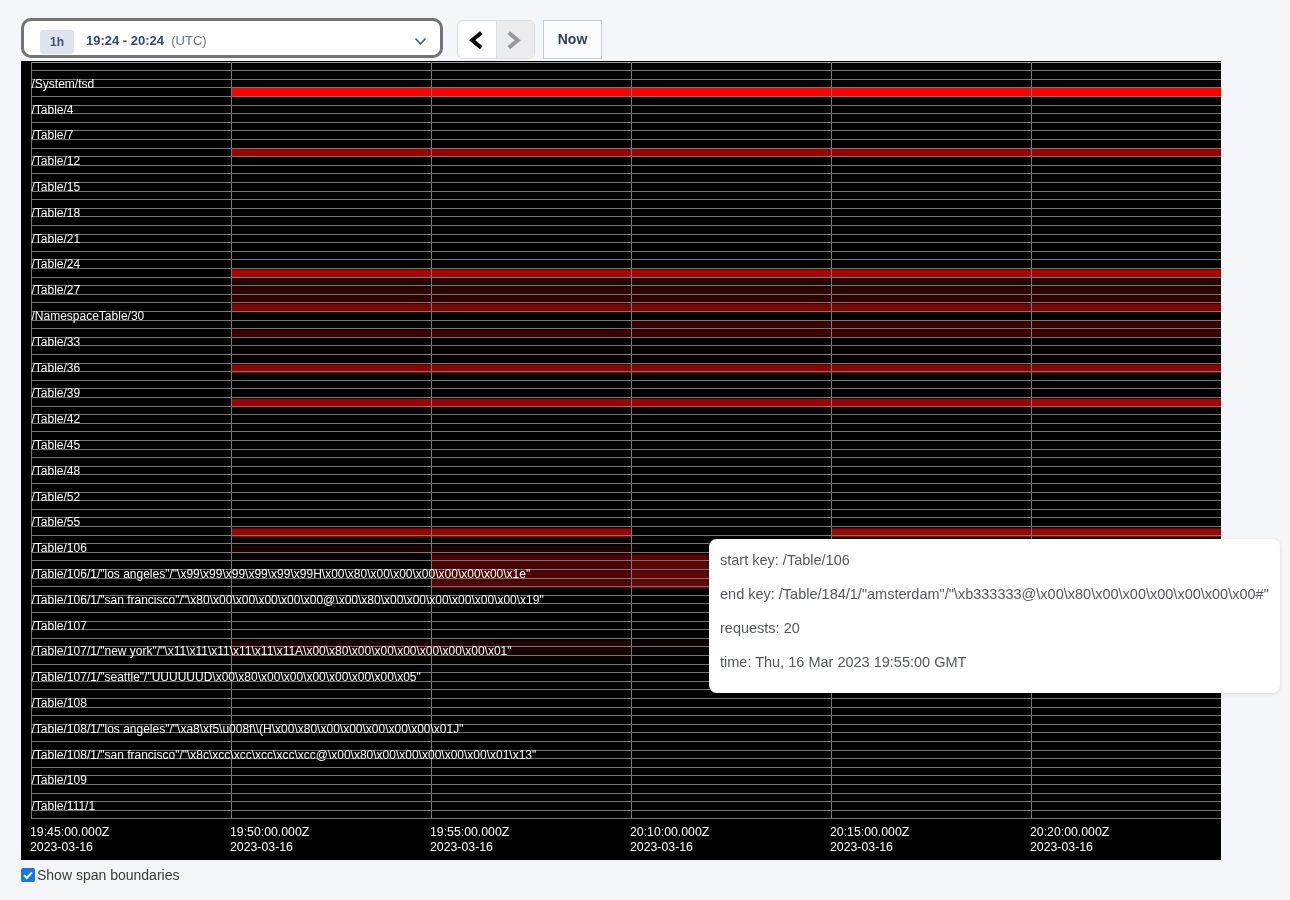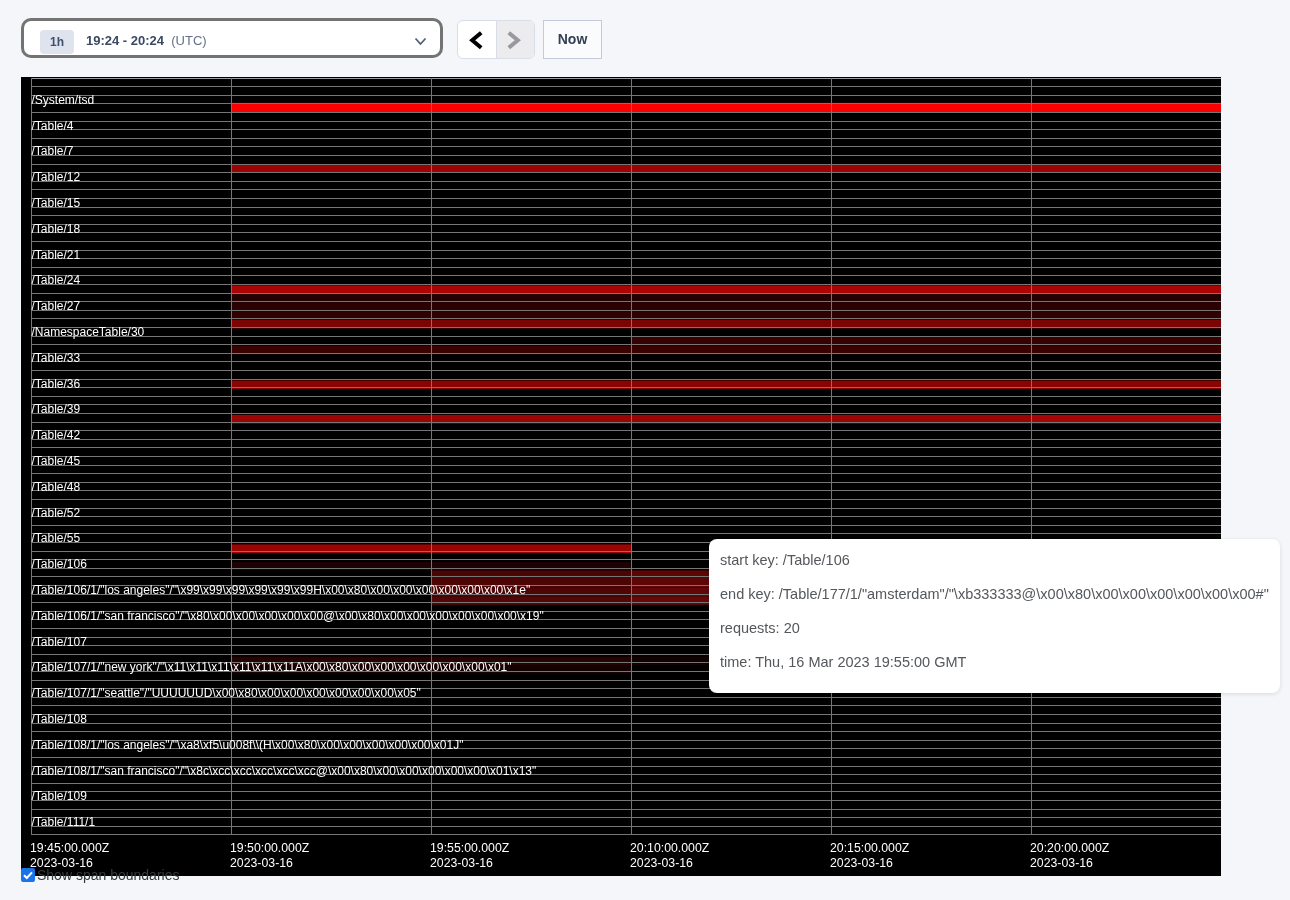--- a/index.html
+++ b/index.html
@@ -6,21 +6,21 @@
 html,body { width:1290px; height:900px; background:#f5f6fa; will-change:transform; font-family:"Liberation Sans", sans-serif; position:relative; overflow:hidden; }
 .sel { position:absolute; left:21px; top:18px; width:422px; height:40px; background:#fff; border:3px solid #737373; border-radius:10px; }
 .badge { position:absolute; left:16px; top:9px; width:34px; height:24px; background:#dfe3ee; border-radius:4px; color:#3e4e6d; font-size:12px; font-weight:bold; text-align:center; line-height:24px; }
 .rangetxt { position:absolute; left:62px; top:0; height:40px; line-height:40px; font-size:13px; color:#3a4a63; font-weight:bold; }
 .rangetxt span { color:#64708b; font-weight:normal; }
 .chev { position:absolute; right:13px; top:15px; }
 .btngrp { position:absolute; left:457px; top:20px; width:78px; height:39px; border:1px solid #d8dde8; border-radius:6px; background:#fff; overflow:hidden; }
 .btngrp .half { position:absolute; top:0; width:50%; height:100%; }
 .btngrp .right { left:50%; background:#ececee; border-left:1px solid #d8dde8; }
 .nowbtn { position:absolute; left:543px; top:20px; width:59px; height:39px; background:#fafbfd; border:1px solid #c3cad9; border-radius:0; color:#323f55; font-size:14px; font-weight:bold; text-align:center; line-height:37px; }
-.canvas { position:absolute; left:21px; top:61px; width:1200px; height:587px; will-change: transform; margin-top: 16px; }
+.canvas { position:absolute; left:21px; top:61px; width:1200px; height:587px; will-change: transform; }
 .tooltip { position:absolute; left:709px; top:539px; width:571px; height:154px; background:#fff; border-radius:8px; box-shadow:0 1px 4px rgba(0,0,0,0.12); color:#54575b; font-size:14.5px;padding-left:19px; }
 .tooltip p { position:absolute; left:11px; white-space:nowrap; }
 .cbrow { position:absolute; left:21px; top:866px; height:18px; }
 .cbox { position:absolute; left:0; top:2px; width:14px; height:14px; background:#1a73e8; border-radius:2px; }
 .cblabel { position:absolute; left:16px; top:1px; font-size:14px; color:#36393d; white-space:nowrap;text-align:right; }
 </style>
 </head>
 <body>
 <div class="sel">
   <div class="badge">1h</div>
@@ -204,21 +204,21 @@
 <text x="609" y="790" font-size="12.3">2023-03-16</text>
 <text x="809" y="775" font-size="12.3">20:15:00.000Z</text>
 <text x="809" y="790" font-size="12.3">2023-03-16</text>
 <text x="1009" y="775" font-size="12.3">20:20:00.000Z</text>
 <text x="1009" y="790" font-size="12.3">2023-03-16</text>
 </g>
 </svg>
 </div>
 <div class="tooltip">
   <p style="top:13px">start key: /Table/106</p>
-  <p style="top:47px">end key: /Table/177/1/"amsterdam"/"\xb333333@\x00\x80\x00\x00\x00\x00\x00\x00#"</p>
+  <p style="top:47px">end key: /Table/184/1/"amsterdam"/"\xb333333@\x00\x80\x00\x00\x00\x00\x00\x00#"</p>
   <p style="top:81px">requests: 20</p>
   <p style="top:115px">time: Thu, 16 Mar 2023 19:55:00 GMT</p>
 </div>
 <div class="cbrow">
   <div class="cbox"><svg width="14" height="14" viewBox="0 0 14 14">
         <path d="M3 7.2 L5.8 10 L11 4.4" fill="none" stroke="#fff" stroke-width="2"></path>
       </svg></div>
   <div class="cblabel">Show span boundaries</div>
 </div>
 

